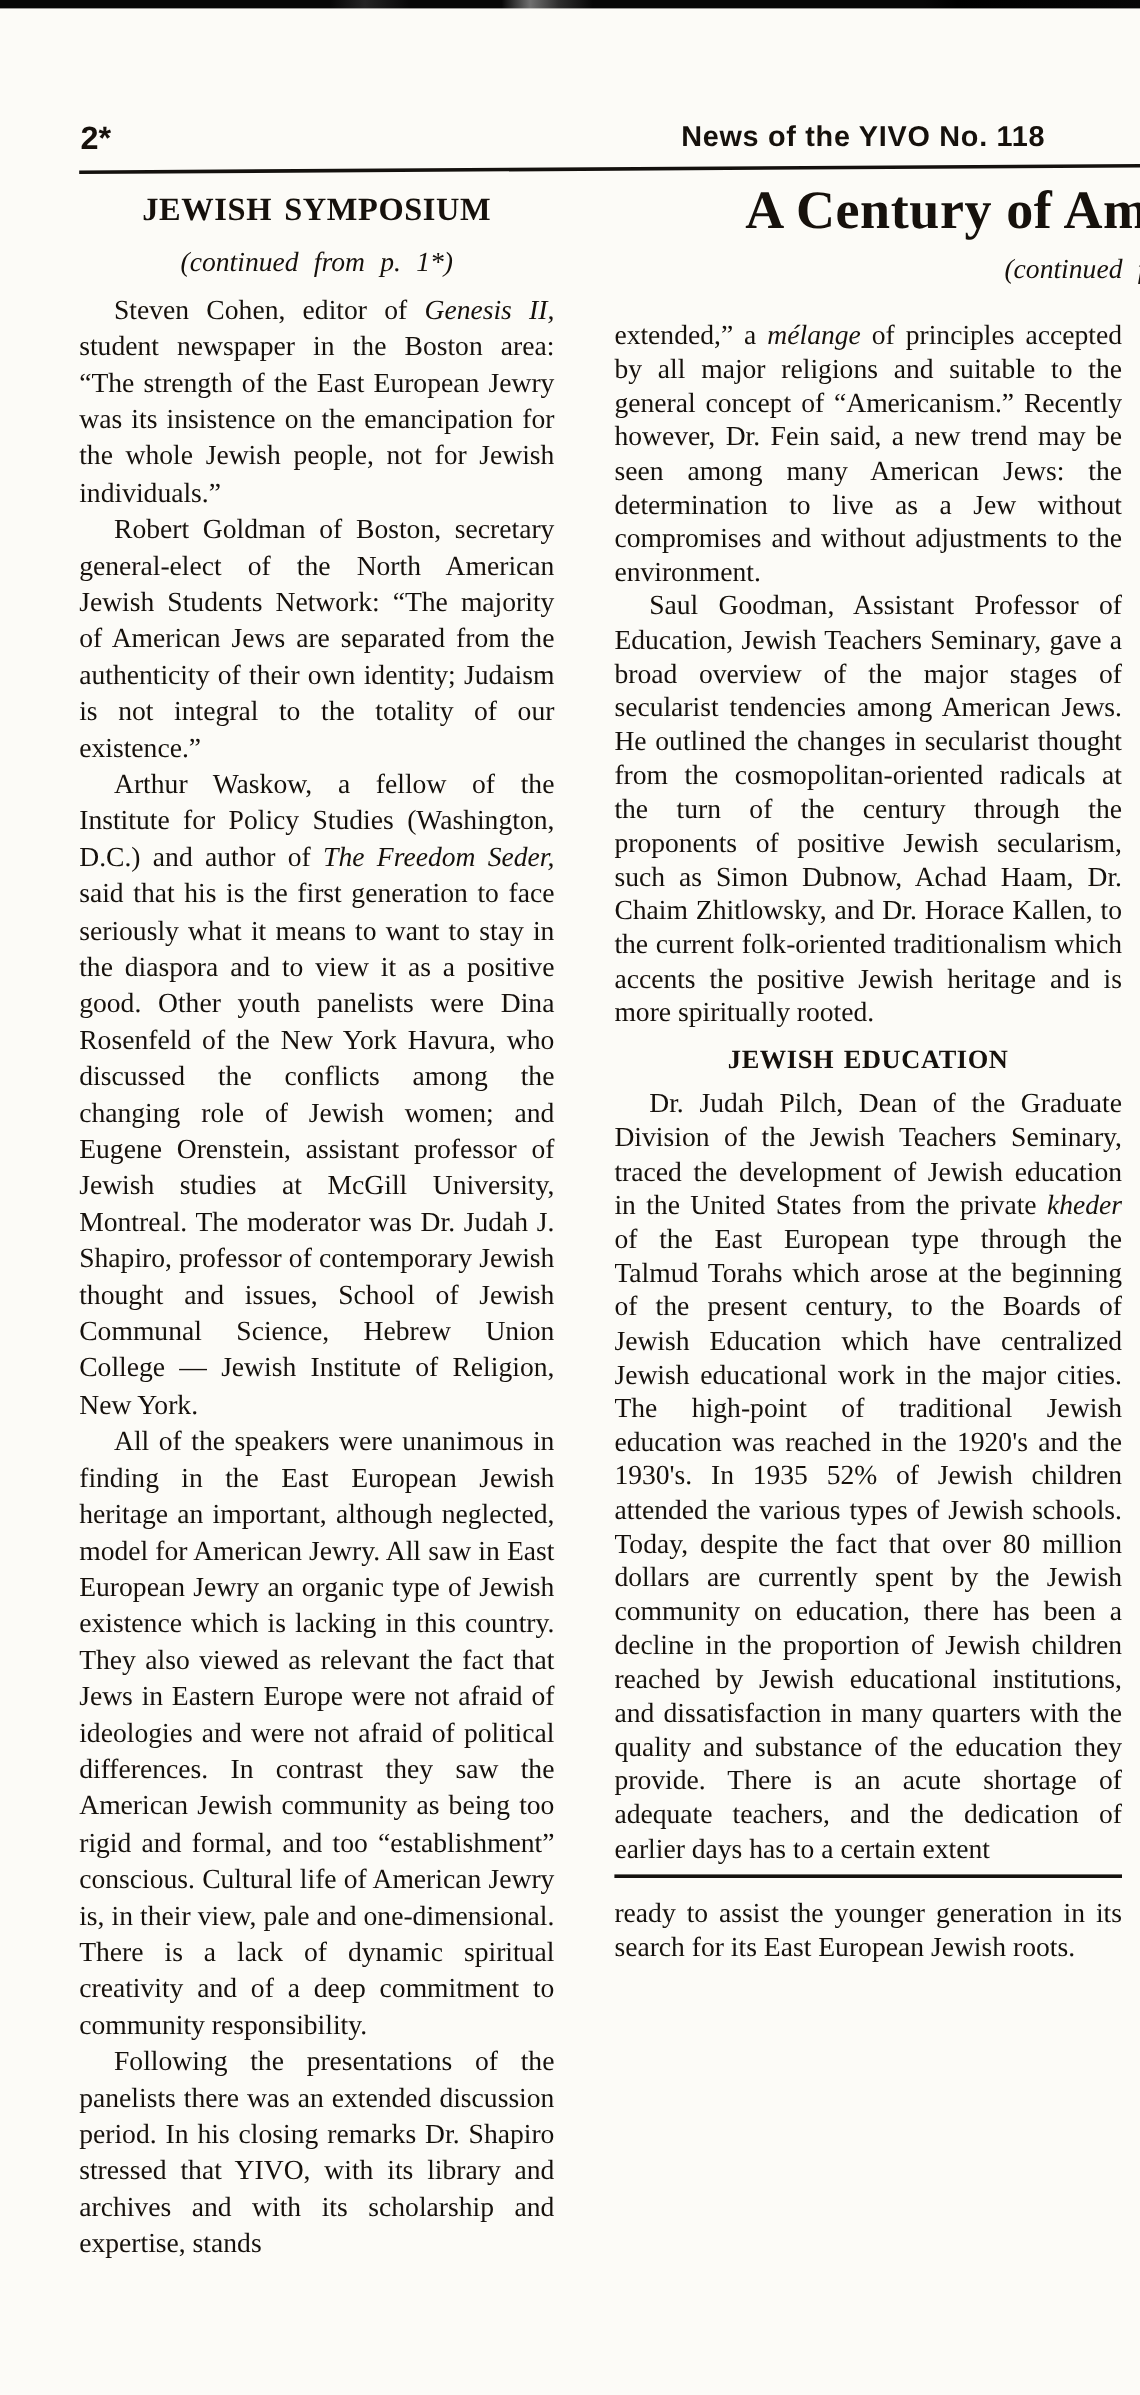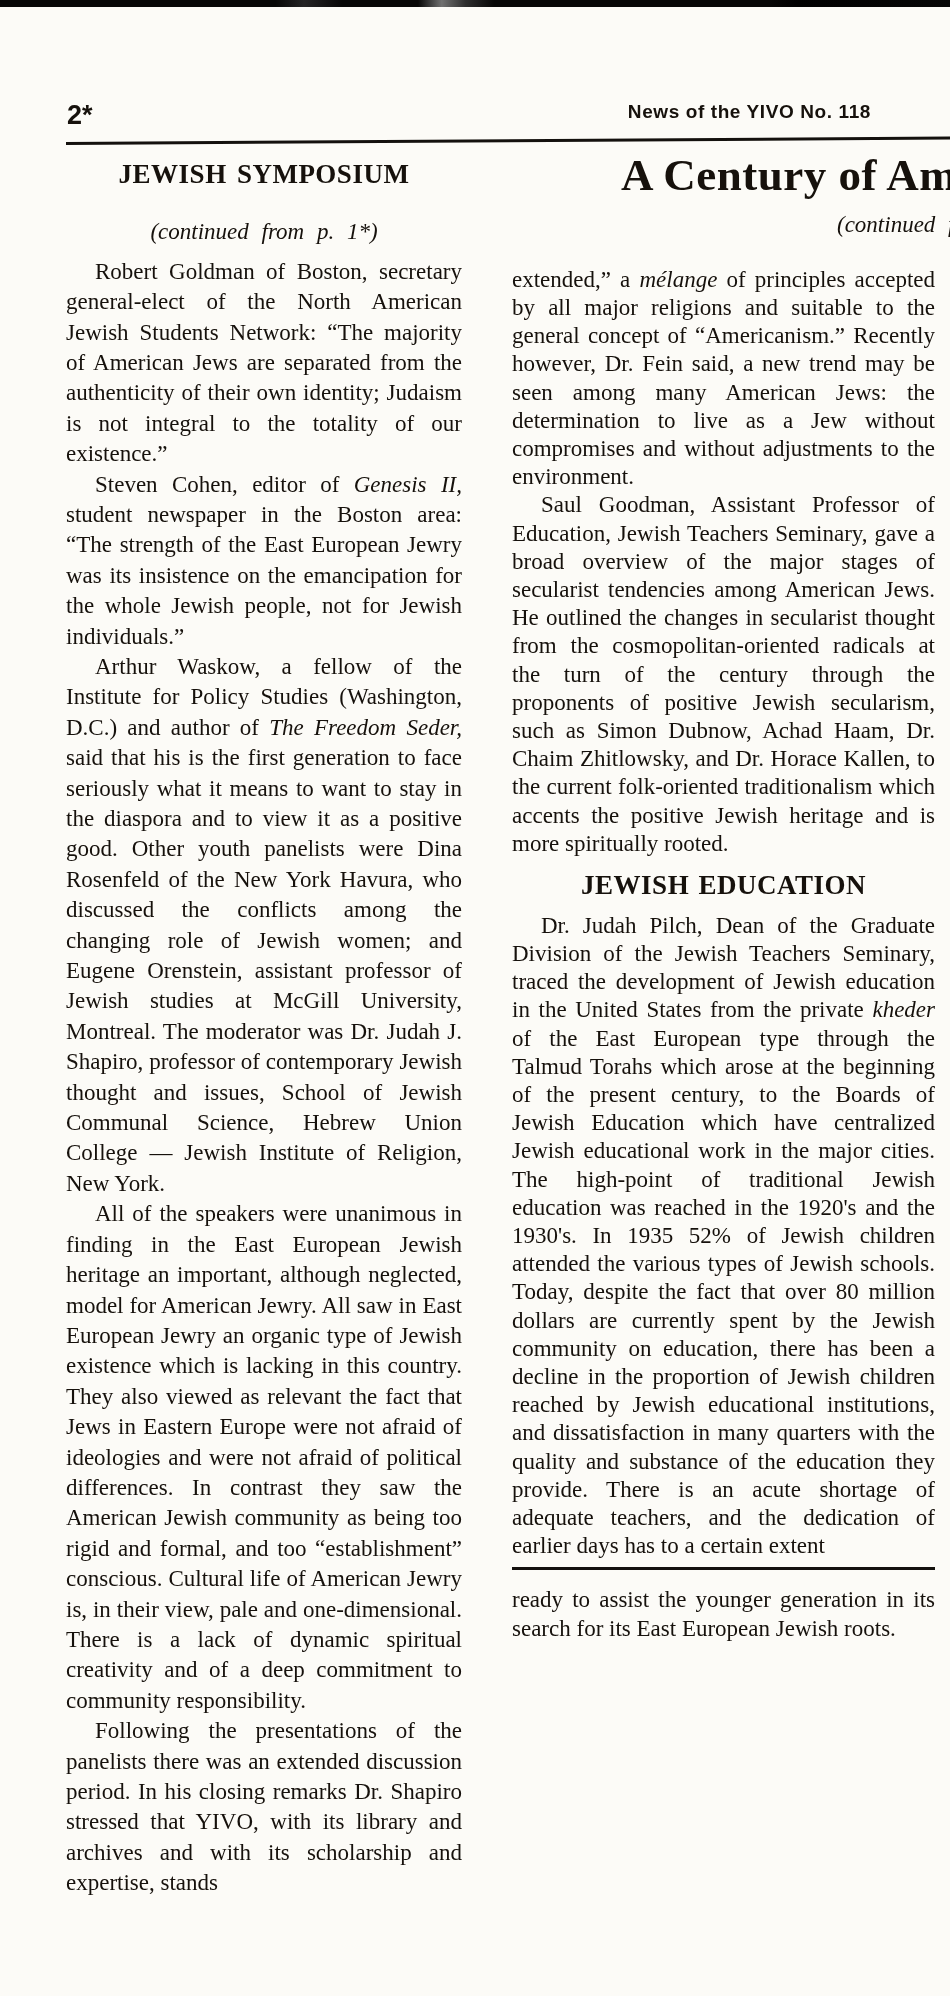--- a/index.html
+++ b/index.html
@@ -12,75 +12,75 @@
     position:absolute;top:0;left:0;width:100%;height:7px;
     background:linear-gradient(90deg,#070707 0%,#070707 29%,#242424 32%,#070707 36%,
       #070707 44%,#707070 46.5%,#2e2e2e 49%,#070707 52%,#070707 81%,#000 84%,#070707 100%);
   }
   .pagenum{
     position:absolute;left:67px;top:100px;
     font-family:"Liberation Sans",sans-serif;font-weight:bold;font-size:27px;
   }
   .issue{
     position:absolute;right:79px;top:101px;
-    font-family:"Liberation Sans",sans-serif;font-weight:bold;font-size:19px;letter-spacing:.6px;
+    font-family:"Liberation Sans",sans-serif;font-weight:bold;font-size:24px;letter-spacing:.6px;
   }
   .header-rule{
     position:absolute;left:66px;right:-6px;top:142px;height:3px;background:#14110e;
     transform:rotate(-0.35deg);transform-origin:left center;
   }
   .col{position:absolute;text-align:justify;}
   .col-left{left:66px;top:160px;width:396px;}
   .col-right{left:512px;top:150px;width:423px;}
 
   .article-title-sm{
     margin:0;font-size:27px;font-weight:bold;text-align:center;
     letter-spacing:.5px;word-spacing:3px;line-height:1.1;
   }
   .continued{
-    font-style:italic;font-size:23px;word-spacing:7px;margin-top:28px;
+    font-style:italic;font-size:23px;word-spacing:7px;margin-top:15px;
     text-align:center;line-height:27px;
   }
   .article-title-lg{
     margin:0 0 0 109px;font-size:45px;font-weight:bold;
     white-space:nowrap;letter-spacing:.5px;line-height:1.15;
   }
   .continued-right{margin-left:325px;margin-top:9px;text-align:left;white-space:nowrap;}
 
   .body-text{font-size:23px;}
   .body-text p{margin:0;text-indent:29px;hyphens:auto;}
   .body-text p.no-indent{text-indent:0;}
   .lh-left p{line-height:30.4px;}
   .lh-right p{line-height:28.2px;}
   .col-left .body-text{margin-top:12px;}
   .rc-body{margin-top:28px;}
   .section-heading{
-    margin:13px 0 11px;font-size:27px;font-weight:bold;text-align:center;
+    margin:13px 0 11px;font-size:22px;font-weight:bold;text-align:center;
     letter-spacing:.5px;word-spacing:2px;line-height:1.1;
   }
   .col-rule{height:3px;background:#14110e;margin-top:7px;}
   .footer-text{margin-top:16px;}
   em{font-style:italic;font-family:Liberation Serif, serif;}
 </style>
 </head>
 <body>
 
 <div class="page">
   <div class="scan-bar"></div>
 
   <span class="pagenum">2*</span>
   <span class="issue">News of the YIVO No. 118</span>
   <div class="header-rule"></div>
 
   <div class="col col-left">
     <h2 class="article-title-sm">JEWISH SYMPOSIUM</h2>
     <div class="continued">(continued from p. 1*)</div>
     <div class="body-text lh-left">
+        <p><span>Steven Cohen, editor of </span><em>Genesis II,</em><span> student newspaper in the Boston area: “The strength of the East European Jewry was its insistence on the emancipation for the whole Jewish people, not for Jewish individuals.”</span></p>
         <p><span>Robert Goldman of Boston, secretary general-elect of the North American Jewish Students Network: “The majority of American Jews are separated from the authenticity of their own identity; Judaism is not integral to the totality of our existence.”</span></p>
-        <p><span>Steven Cohen, editor of </span><em>Genesis II,</em><span> student newspaper in the Boston area: “The strength of the East European Jewry was its insistence on the emancipation for the whole Jewish people, not for Jewish individuals.”</span></p>
         <p><span>Arthur Waskow, a fellow of the Institute for Policy Studies (Washington, D.C.) and author of </span><em>The Freedom Seder,</em><span> said that his is the first generation to face seriously what it means to want to stay in the diaspora and to view it as a positive good. Other youth panelists were Dina Rosenfeld of the New York Havura, who discussed the conflicts among the changing role of Jewish women; and Eugene Orenstein, assistant professor of Jewish studies at McGill University, Montreal. The moderator was Dr. Judah J. Shapiro, professor of contemporary Jewish thought and issues, School of Jewish Communal Science, Hebrew Union College — Jewish Institute of Religion, New York.</span></p>
         <p><span>All of the speakers were unanimous in finding in the East European Jewish heritage an important, although neglected, model for American Jewry. All saw in East European Jewry an organic type of Jewish existence which is lacking in this country. They also viewed as relevant the fact that Jews in Eastern Europe were not afraid of ideologies and were not afraid of political differences. In contrast they saw the American Jewish community as being too rigid and formal, and too “establishment” conscious. Cultural life of American Jewry is, in their view, pale and one-dimensional. There is a lack of dynamic spiritual creativity and of a deep commitment to community responsibility.</span></p>
         <p><span>Following the presentations of the panelists there was an extended discussion period. In his closing remarks Dr. Shapiro stressed that YIVO, with its library and archives and with its scholarship and expertise, stands</span></p>
       </div>
   </div>
 
   <div class="col col-right">
     <h1 class="article-title-lg">A Century of Ame</h1>
     <div class="continued continued-right">(continued f</div>
     <div class="body-text lh-right rc-body">

